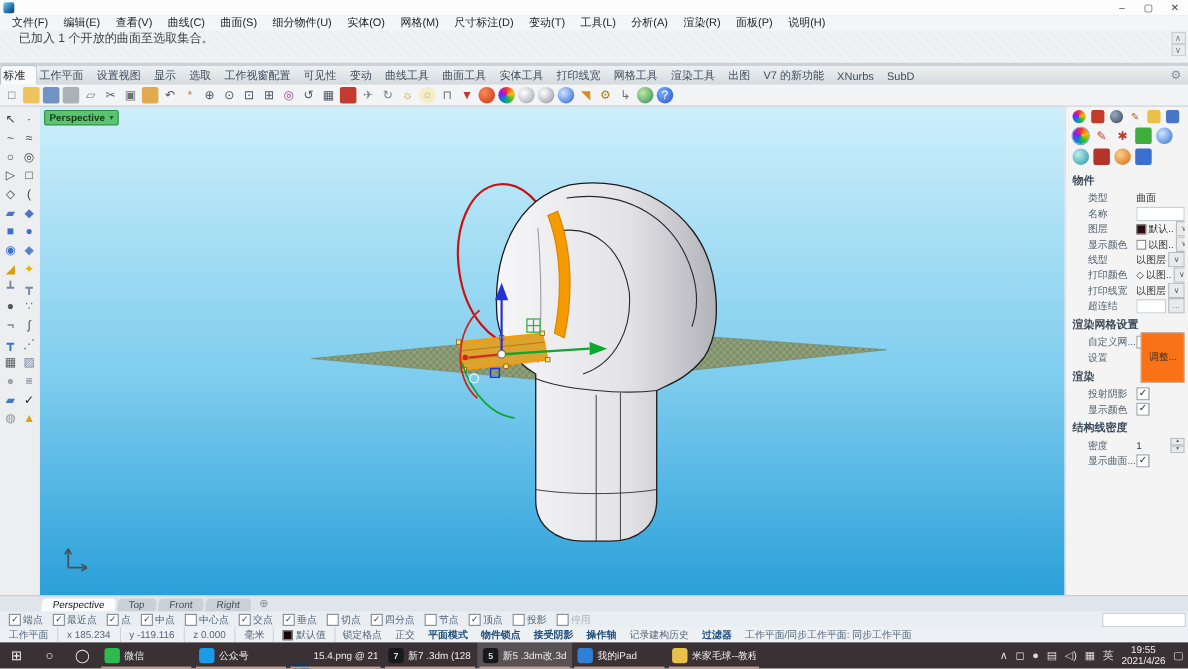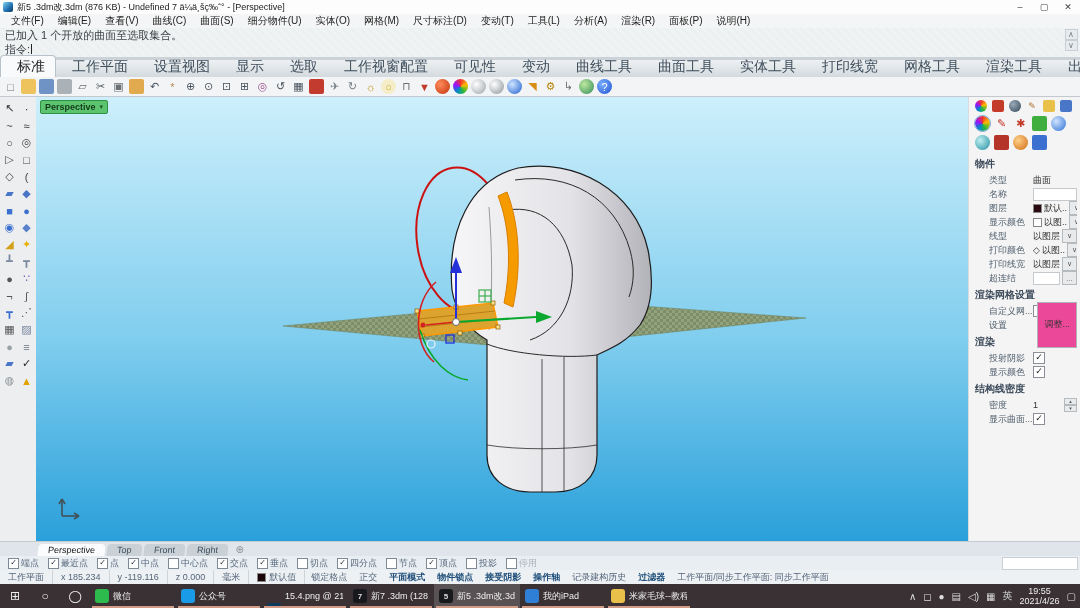--- a/index.html
+++ b/index.html
@@ -11,29 +11,29 @@
   .appicon{width:10px;height:10px;margin:0 4px 0 3px;border-radius:2px;background:linear-gradient(135deg,#7fd4f0,#1f6fb0 60%,#123a60);}
   .titletext{font-size:9px;color:#222;white-space:nowrap;}
   .wincontrols{margin-left:auto;display:flex;}
   .wincontrols span{width:24px;height:13px;display:flex;align-items:center;justify-content:center;font-size:9px;color:#444;}
 
   
   .menubar{position:absolute;left:0;top:14px;width:1080px;height:14px;background:#f4f5f6;display:flex;align-items:center;padding-left:4px;box-sizing:border-box;}
   .menu-item{padding:0 7px;font-size:10px;color:#222;white-space:nowrap;}
 
   
-  .cmdarea{position:absolute;left:0;top:28px;width:1080px;height:32px;background:repeating-linear-gradient(45deg,#f0f3f4 0 3px,#edf0f1 3px 6px);border-bottom:3px solid #ccd3d8;box-sizing:border-box;}
+  .cmdarea{position:absolute;left:0;top:28px;width:1080px;height:32px;background:repeating-linear-gradient(45deg,#f0f3f4 0 3px,#edf0f1 3px 6px);border-bottom:3px solid #ccd3d8;box-sizing:border-box;padding-left:12px;}
   .cmdline{height:14px;line-height:14px;padding-left:5px;font-size:11px;color:#3a3f44;white-space:nowrap;}
   .cmdcaret{display:inline-block;width:1px;height:10px;background:#222;vertical-align:-1px;margin-left:1px;}
   .cmdscroll{position:absolute;right:2px;top:1px;width:14px;height:26px;display:flex;flex-direction:column;align-items:center;}
   .cmdscroll span{font-size:8px;color:#7a8288;line-height:9px;width:13px;text-align:center;background:#e7ebed;border:1px solid #c9cfd4;box-sizing:border-box;}
 
   
   .tabbar{position:absolute;left:0;top:60px;width:1080px;height:17px;background:linear-gradient(#eef1f3,#d3dade);display:flex;align-items:flex-end;}
-  .tab{padding:2px 10px 1px 16px;font-size:14px;color:#3f4e5c;border-radius:4px 4px 0 0;white-space:nowrap;margin-top:16px;}
+  .tab{padding:2px 10px 1px 2px;font-size:10px;color:#3f4e5c;border-radius:4px 4px 0 0;white-space:nowrap;margin-top:16px;}
   .tab.active{background:#f8fafb;border:1px solid #b9c2c8;border-bottom:none;color:#222;}
   .tabgear{margin-left:auto;margin-right:6px;color:#8a9298;font-size:11px;align-self:center;}
 
   
   .toolbar{position:absolute;left:0;top:77px;width:1080px;height:20px;background:#f2f4f5;border-bottom:1px solid #c3c9ce;display:flex;align-items:center;padding-left:3px;box-sizing:border-box;gap:3px;}
   .icon{display:inline-flex;width:15px;height:15px;align-items:center;justify-content:center;font-size:11px;color:#555;border-radius:2px;flex:0 0 auto;}
 
   
   .main{position:absolute;left:0;top:97px;width:1080px;height:444px;}
   .sidebar{position:absolute;left:0;top:0;width:36px;height:444px;background:#eceeef;display:grid;grid-template-columns:15px 15px;gap:2px;justify-content:center;align-content:start;padding-top:4px;box-sizing:border-box;}
@@ -48,21 +48,21 @@
   .pgrid{display:flex;flex-wrap:wrap;gap:4px;padding:2px 4px 4px 6px;width:100px;}
   .pgrid .icon{width:15px;height:15px;}
   .pgrid .icon.sel{outline:1px solid #7aa7d9;background-color:#cfe3f7;}
   .psec-title{font-size:10px;color:#3c4a5a;padding:3px 0 2px 6px;font-weight:bold;}
   .prow{display:flex;align-items:center;height:14px;padding-left:20px;padding-right:3px;}
   .prow .plabel{width:44px;font-size:9px;color:#51606e;white-space:nowrap;overflow:hidden;flex:0 0 auto;}
   .prow .pval{font-size:9px;color:#333;white-space:nowrap;overflow:hidden;flex:1 1 auto;display:flex;align-items:center;gap:2px;}
   .swatch{display:inline-block;width:9px;height:9px;border:1px solid #888;box-sizing:border-box;flex:0 0 auto;}
   .combo-btn{width:13px;height:12px;background:#e8eaec;border:1px solid #b5babe;font-size:7px;color:#555;display:flex;align-items:center;justify-content:center;flex:0 0 auto;margin-left:auto;}
   .pcheck{width:10px;height:10px;border:1px solid #8a9096;background:#fff;font-size:9px;line-height:9px;text-align:center;color:#222;}
-  .pbtn{background:#ec4899;border:1px solid #aeb4b8;font-size:9px;color:#333;padding:16px 6px;height:12px;line-height:11px;}
+  .pbtn{background:#f97316;border:1px solid #aeb4b8;font-size:9px;color:#333;padding:16px 6px;height:12px;line-height:11px;}
   .pinput{flex:1;height:11px;background:#fff;border:1px solid #c3c9cd;}
   .spin{display:flex;flex-direction:column;margin-left:auto;}
   .spin span{font-size:5px;line-height:5px;width:11px;text-align:center;background:#e8eaec;border:1px solid #b5babe;color:#555;}
   .bigbtn{display:block;width:100px;margin:4px auto 0 auto;height:15px;background:#e9ebec;border:1px solid #aeb4b8;font-size:9px;color:#333;text-align:center;line-height:14px;}
 
   
   .vptabs{position:absolute;left:0;top:541px;width:1080px;height:15px;background:#dfe5ea;display:flex;align-items:flex-end;padding-left:38px;box-sizing:border-box;border-top:1px solid #c3cad0;}
   .vptab{padding:1px 10px;font-size:9px;color:#3f4e5c;background:#c9d1d7;border-radius:4px 4px 0 0;margin-right:2px;transform:skewX(-6deg);}
   .vptab.active{background:#fbfcfd;color:#111;}
   .vptab-plus{font-size:10px;color:#8a9298;margin-left:6px;align-self:center;transform:none;}
@@ -88,21 +88,20 @@
   .tray .ticon{font-size:10px;color:#ddd;}
   .clock{text-align:center;font-size:9px;line-height:10px;color:#eee;}
 </style>
 </head>
 <body>
 
 <div id="app">
 
   <div class="titlebar">
     <span class="appicon"></span>
-    <span class="titletext">新5 .3dm改.3dm (876 KB) - Undefined 7 ä¼ä¸šç‰ˆ° - [Perspective]</span>
     <span class="wincontrols" id="wincontrols">
         <span>–</span>
         <span>▢</span>
         <span>✕</span>
       </span>
   </div>
 
   <div class="menubar" id="menubar">
       <span class="menu-item">文件(F)</span>
       <span class="menu-item">编辑(E)</span>
@@ -116,21 +115,20 @@
       <span class="menu-item">变动(T)</span>
       <span class="menu-item">工具(L)</span>
       <span class="menu-item">分析(A)</span>
       <span class="menu-item">渲染(R)</span>
       <span class="menu-item">面板(P)</span>
       <span class="menu-item">说明(H)</span>
     </div>
 
   <div class="cmdarea">
     <div class="cmdline">已加入 1 个开放的曲面至选取集合。</div>
-    <div class="cmdline"><span>指令:</span><span class="cmdcaret"></span></div>
     <div class="cmdscroll" id="cmdscroll">
         <span>∧</span>
         <span>∨</span>
       </div>
   </div>
 
   <div class="tabbar" id="tabbar">
       <span class="tab active">标准</span>
       <span class="tab">工作平面</span>
       <span class="tab">设置视图</span>

